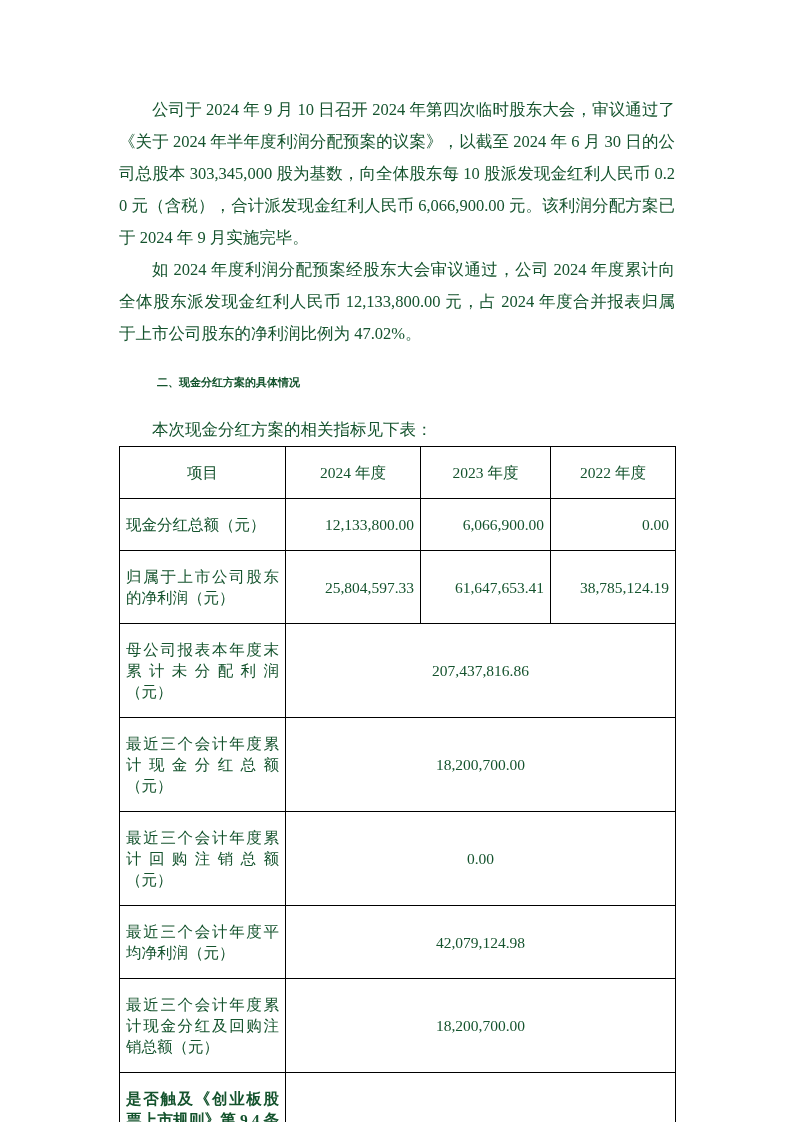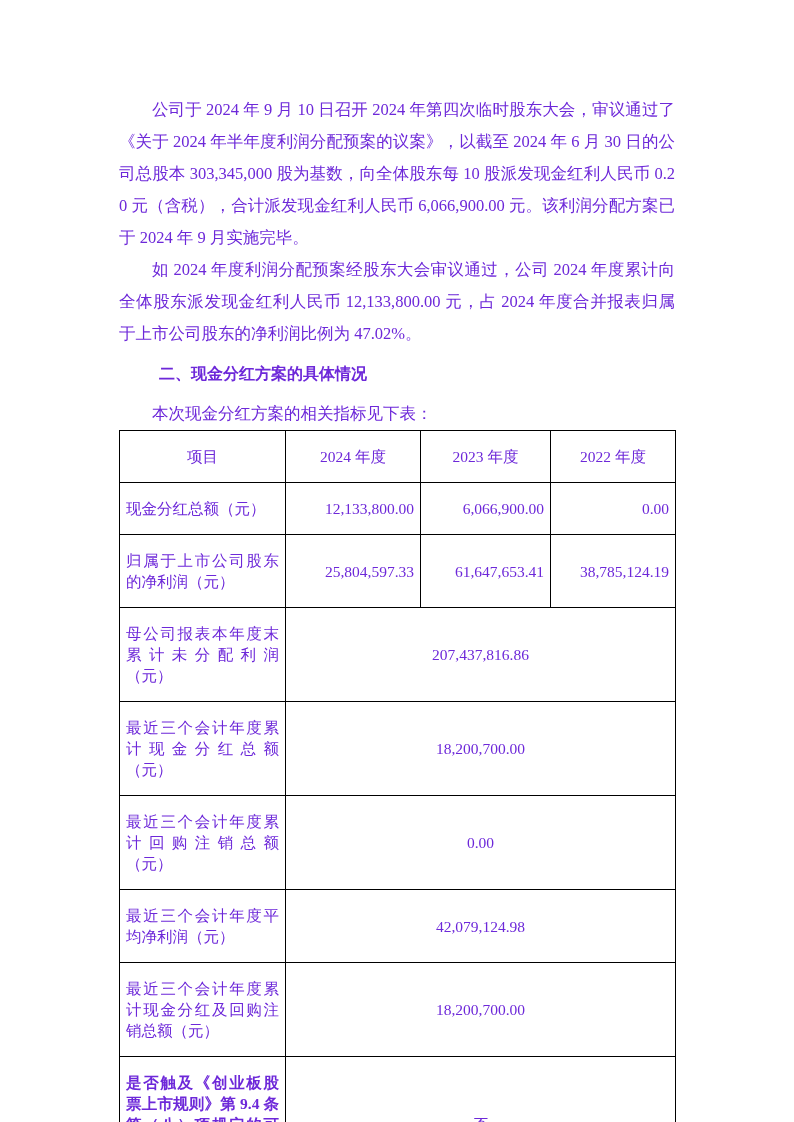--- a/index.html
+++ b/index.html
@@ -2,40 +2,40 @@
 <html><head>
 <meta charset="utf-8">
 <style>
   html, body { margin: 0; padding: 0; background: #ffffff; }
   .page {
     position: relative;
     width: 794px;
     height: 1122px;
     background: #ffffff;
     font-family: "Liberation Serif", "DejaVu Serif", serif;
-    color: #6d28d9;
+    color: #14532d;
     overflow: hidden;
   }
   .content {
     position: absolute;
     left: 119px;
     top: 94px;
     width: 556px;
   }
   .para {
     margin: 0;
     font-size: 16.5px;
     line-height: 32px;
     text-align: justify;
     text-indent: 2em;
     word-break: break-all;
   }
   .heading {
-    margin: 8px;
-    font-size: 16px;
+    margin: 16px;
+    font-size: 11px;
     line-height: 32px;
     font-weight: bold;
     text-indent: 2em;
   }
   table.fin {
     border-collapse: collapse;
     table-layout: fixed;
     width: 556px;
     margin: 0;
   }

